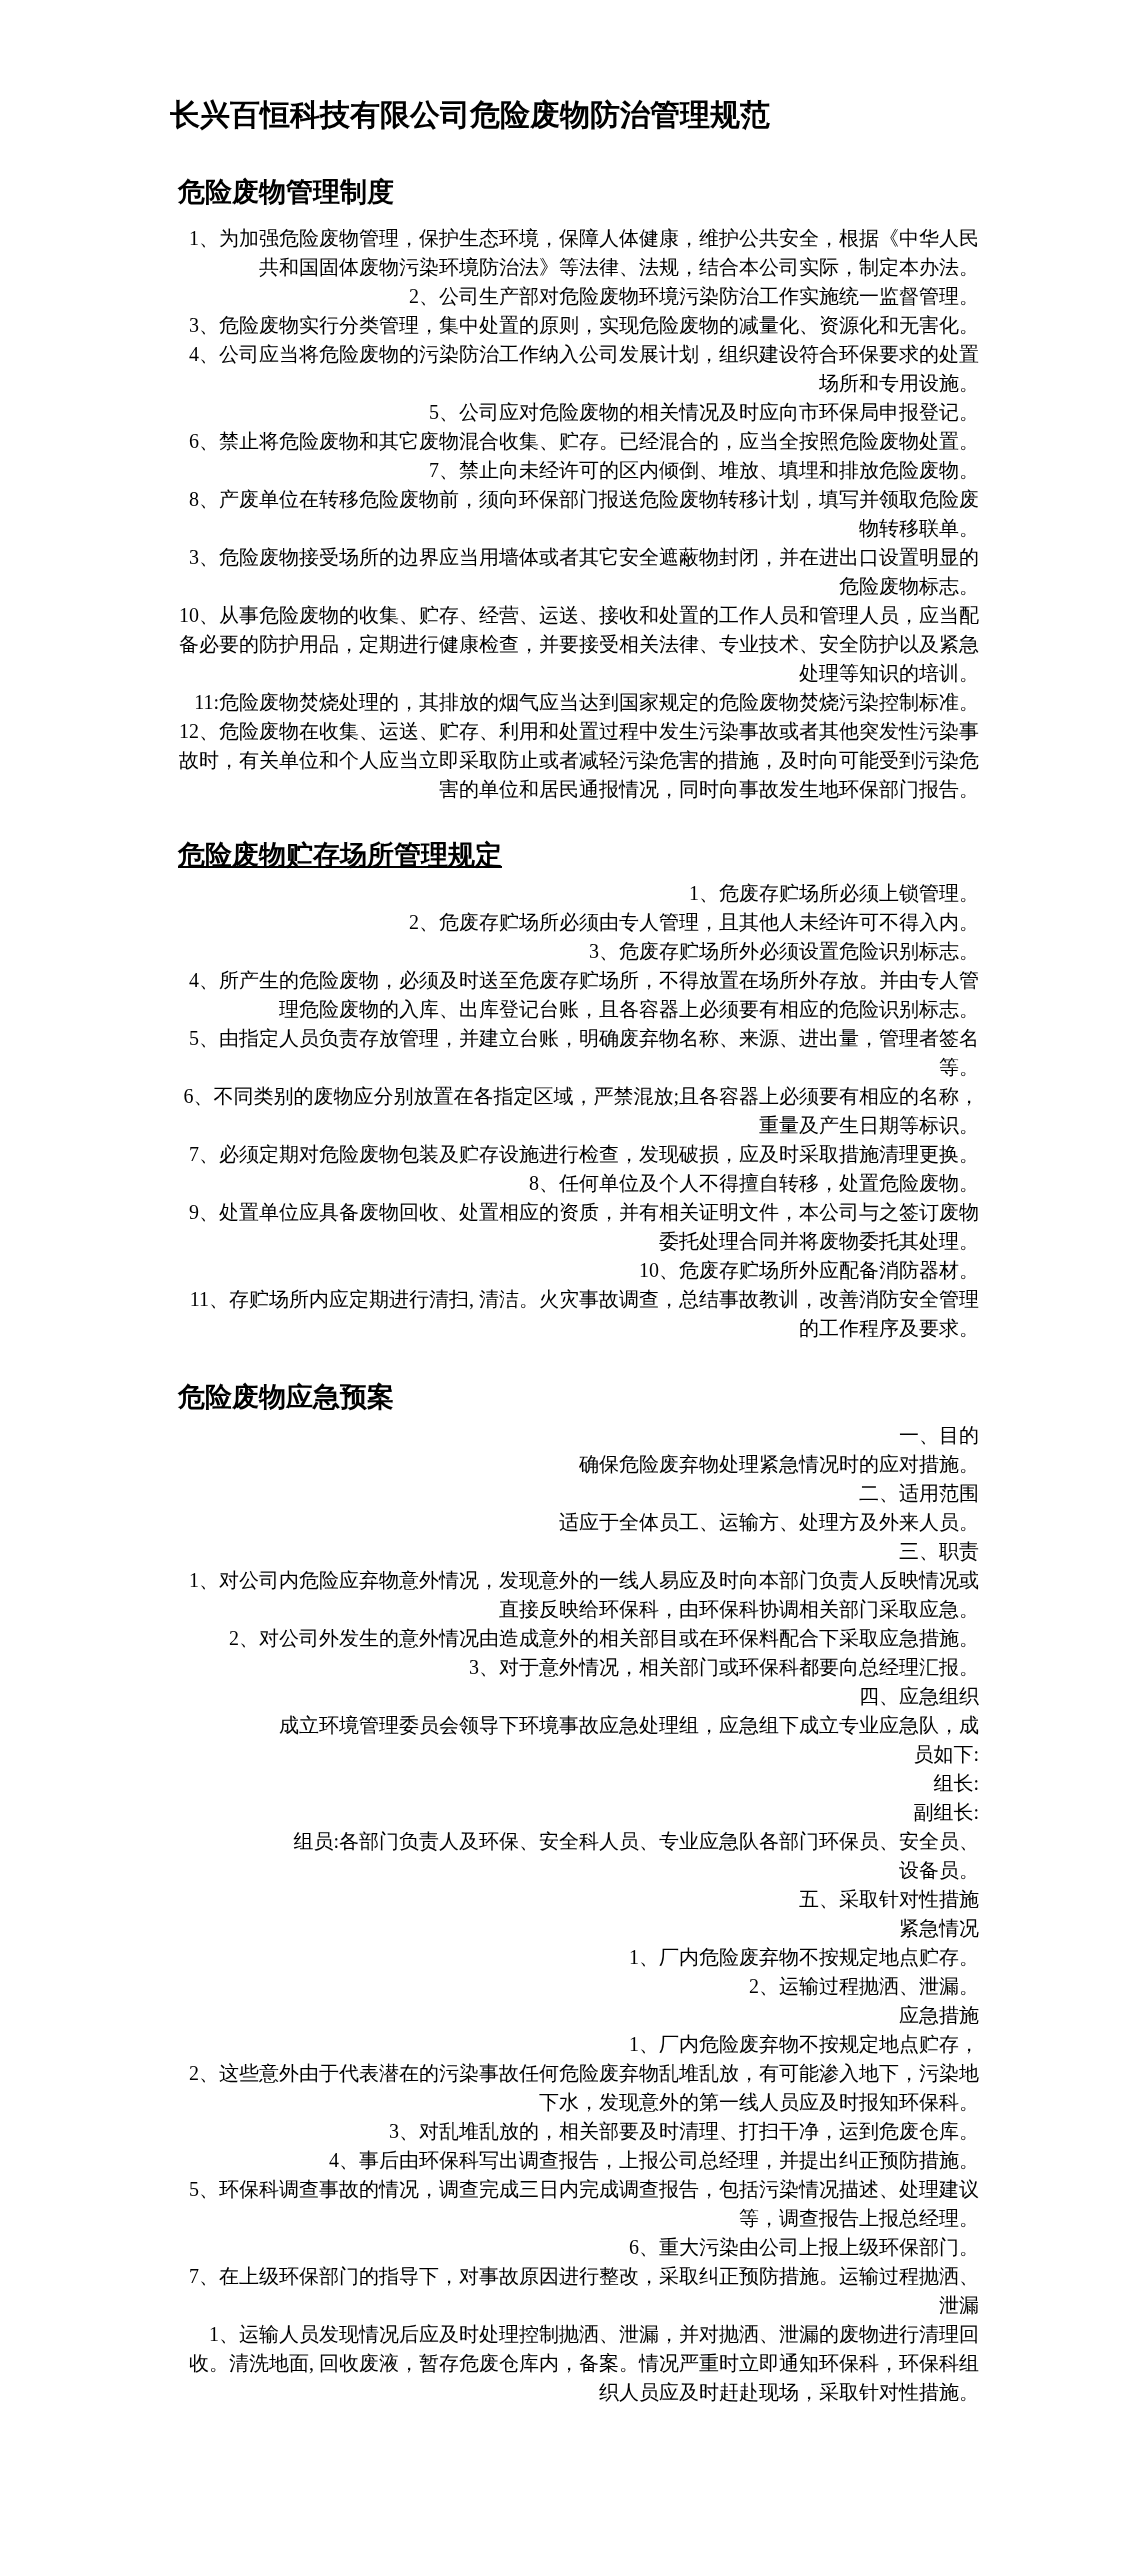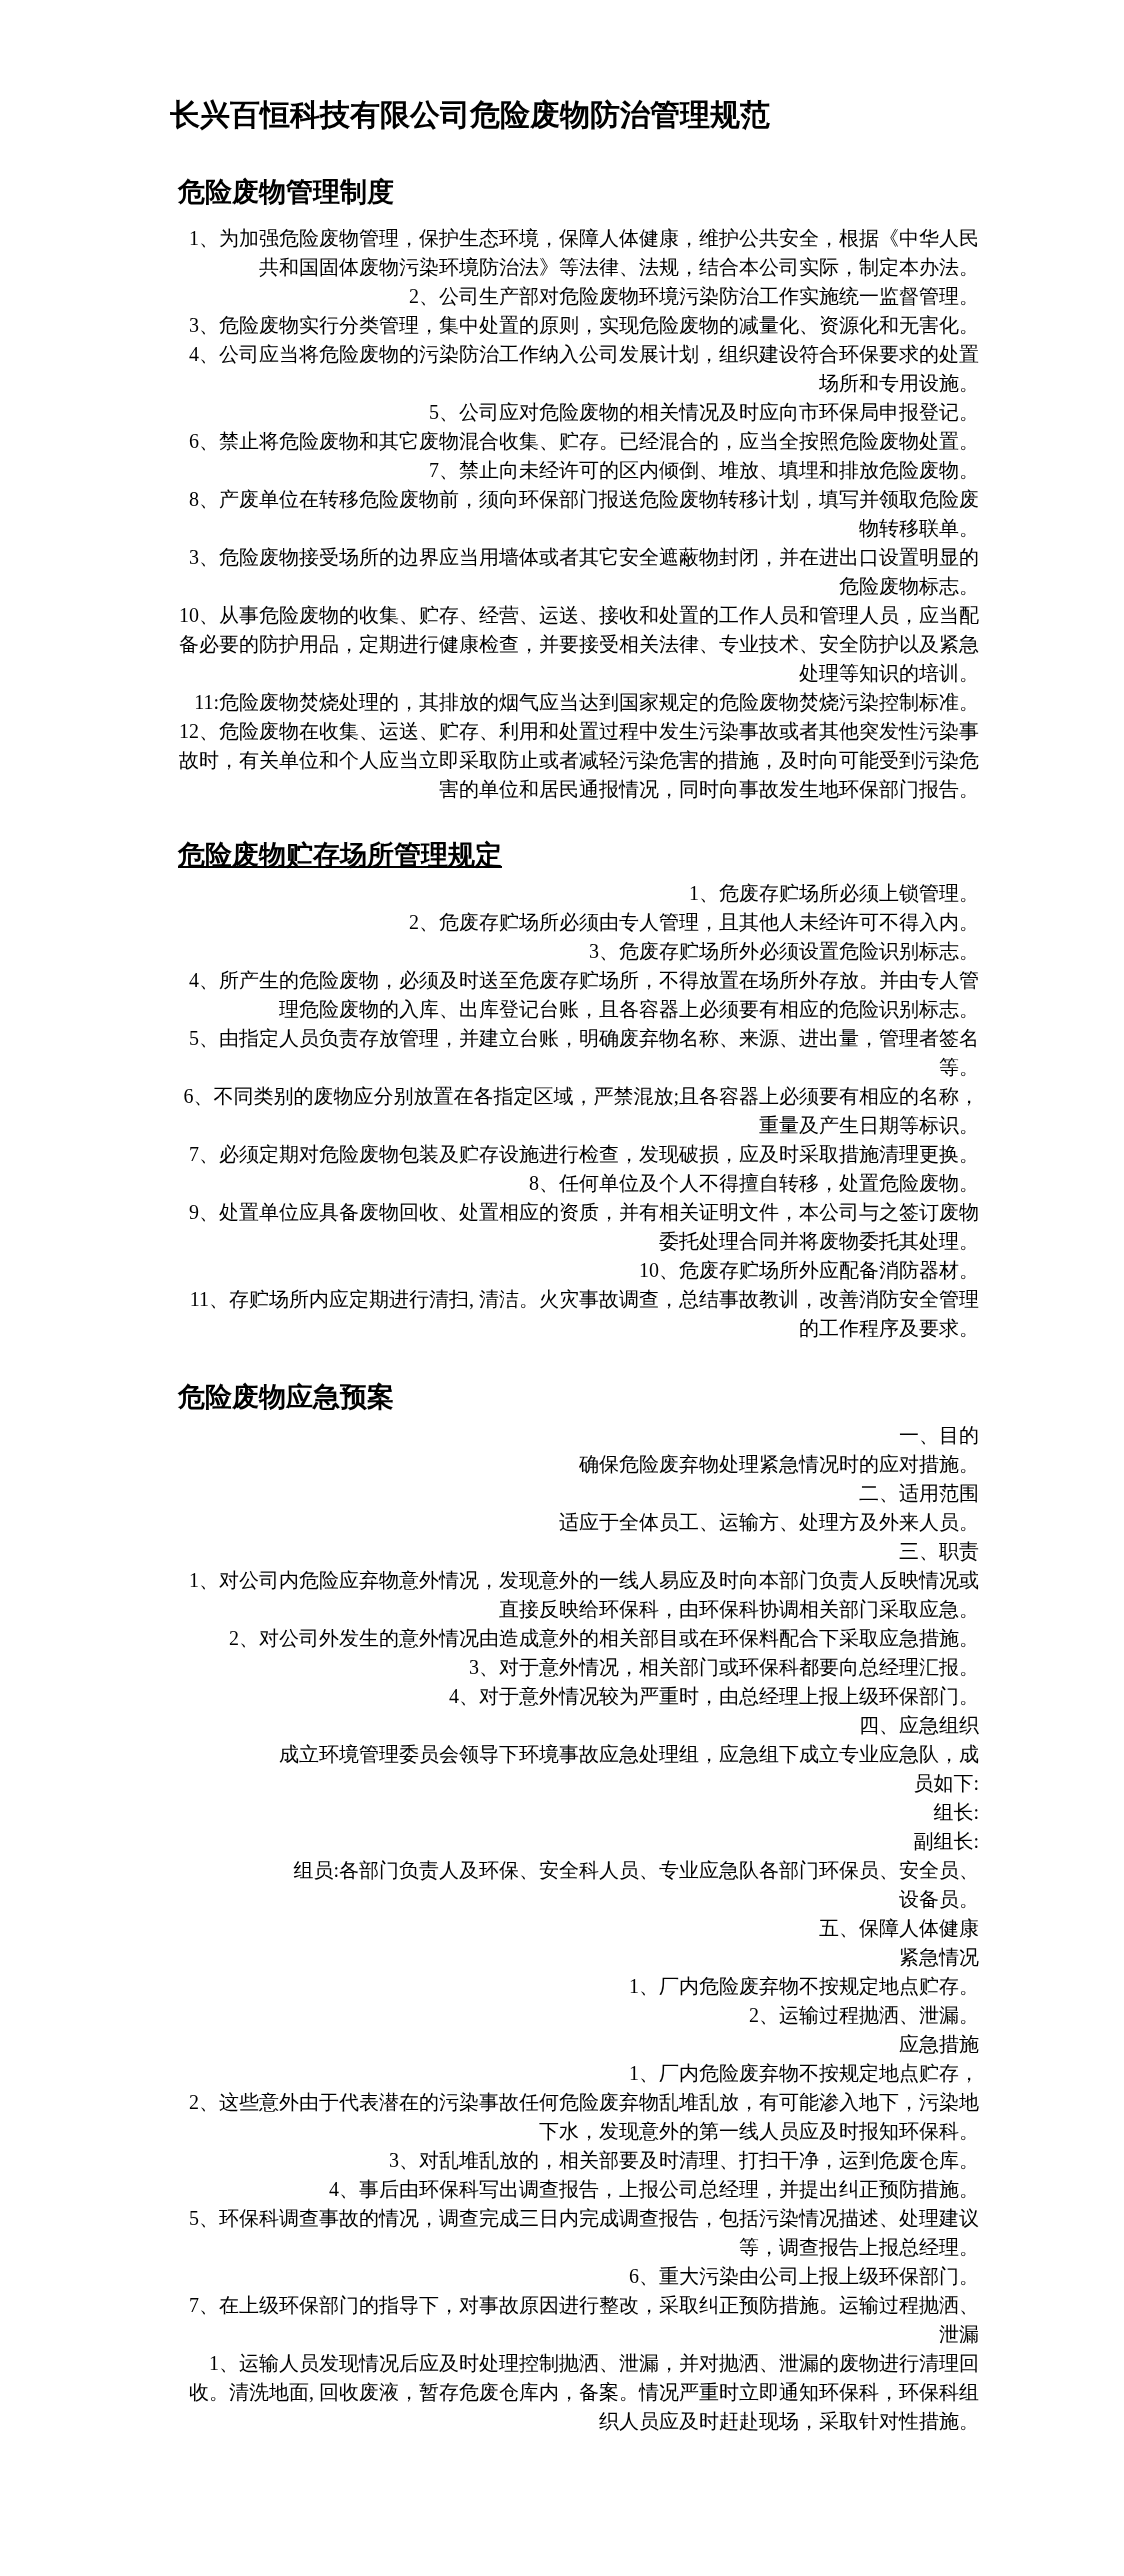--- a/index.html
+++ b/index.html
@@ -89,29 +89,28 @@
   <h2 id="heading-3" class="section-heading">危险废物应急预案</h2>
   <div id="body-3" class="section-body">
     <p>一、目的</p>
     <p>确保危险废弃物处理紧急情况时的应对措施。</p>
     <p>二、适用范围</p>
     <p>适应于全体员工、运输方、处理方及外来人员。</p>
     <p>三、职责</p>
     <p>1、对公司内危险应弃物意外情况，发现意外的一线人易应及时向本部门负责人反映情况或直接反映给环保科，由环保科协调相关部门采取应急。</p>
     <p>2、对公司外发生的意外情况由造成意外的相关部目或在环保料配合下采取应急措施。</p>
     <p>3、对于意外情况，相关部门或环保科都要向总经理汇报。</p>
-    <p>4、对于意外情况较为严重时，由总经理上报上级环保部门。</p>
     <p>四、应急组织</p>
     <p>成立环境管理委员会领导下环境事故应急处理组，应急组下成立专业应急队，成
 员如下:</p>
     <p>组长:</p>
     <p>副组长:</p>
     <p>组员:各部门负责人及环保、安全科人员、专业应急队各部门环保员、安全员、
 设备员。</p>
-    <p>五、保障人体健康</p>
+    <p>五、采取针对性措施</p>
     <p>紧急情况</p>
     <p>1、厂内危险废弃物不按规定地点贮存。</p>
     <p>2、运输过程抛洒、泄漏。</p>
     <p>应急措施</p>
     <p>1、厂内危险废弃物不按规定地点贮存，</p>
     <p>2、这些意外由于代表潜在的污染事故任何危险废弃物乱堆乱放，有可能渗入地下，污染地下水，发现意外的第一线人员应及时报知环保科。</p>
     <p>3、对乱堆乱放的，相关部要及时清理、打扫干净，运到危废仓库。</p>
     <p>4、事后由环保科写出调查报告，上报公司总经理，并提出纠正预防措施。</p>
     <p>5、环保科调查事故的情况，调查完成三日内完成调查报告，包括污染情况描述、处理建议等，调查报告上报总经理。</p>
     <p>6、重大污染由公司上报上级环保部门。</p>

